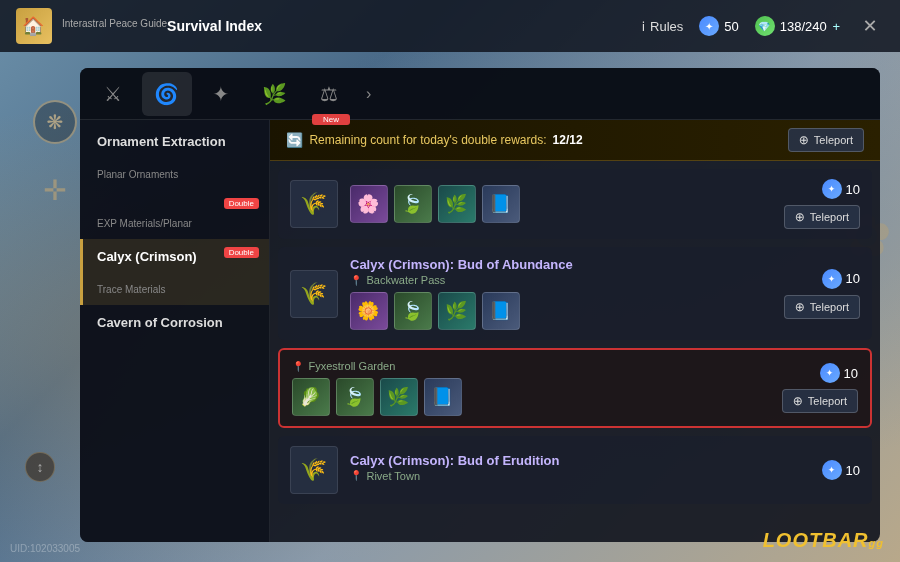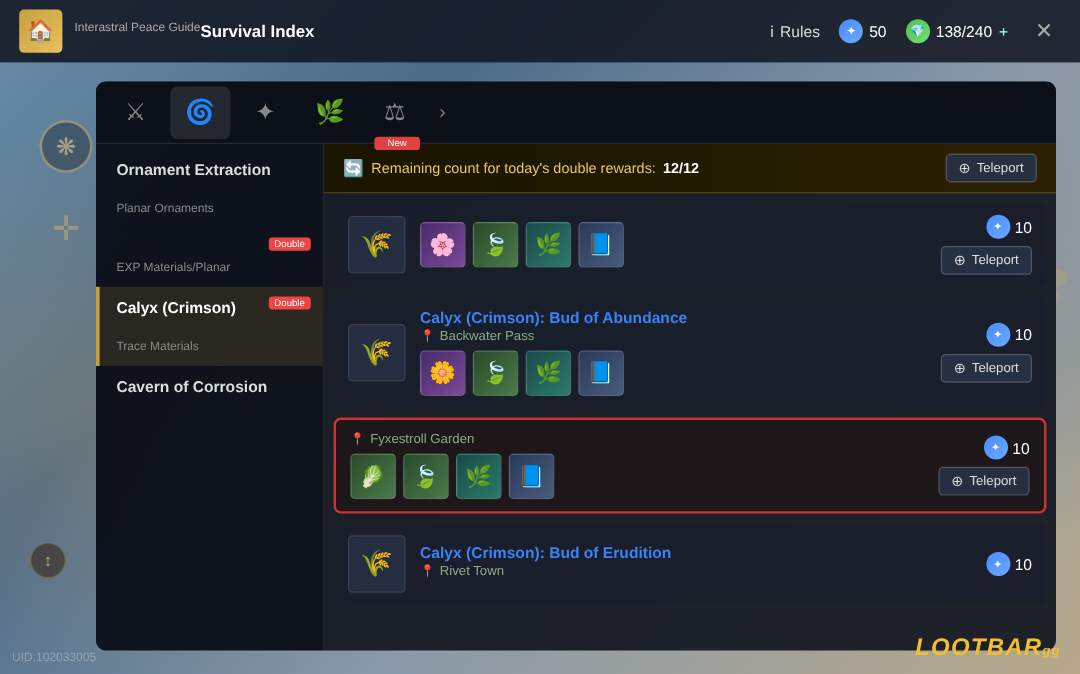--- a/index.html
+++ b/index.html
@@ -295,21 +295,21 @@
       font-size: 22px;
       color: #c8d0e0;
       border: 1px solid rgba(255,255,255,0.1);
     }
 
     .entry-main {
       flex: 1;
     }
     .entry-title {
       font-size: 13px;
-      color: #3b82f6;
+      color: #c4b5fd;
       font-weight: 600;
       margin-bottom: 2px;
     }
     .entry-location {
       font-size: 11px;
       color: #8aaa88;
       display: flex;
       align-items: center;
       gap: 4px;
       margin-bottom: 6px;

